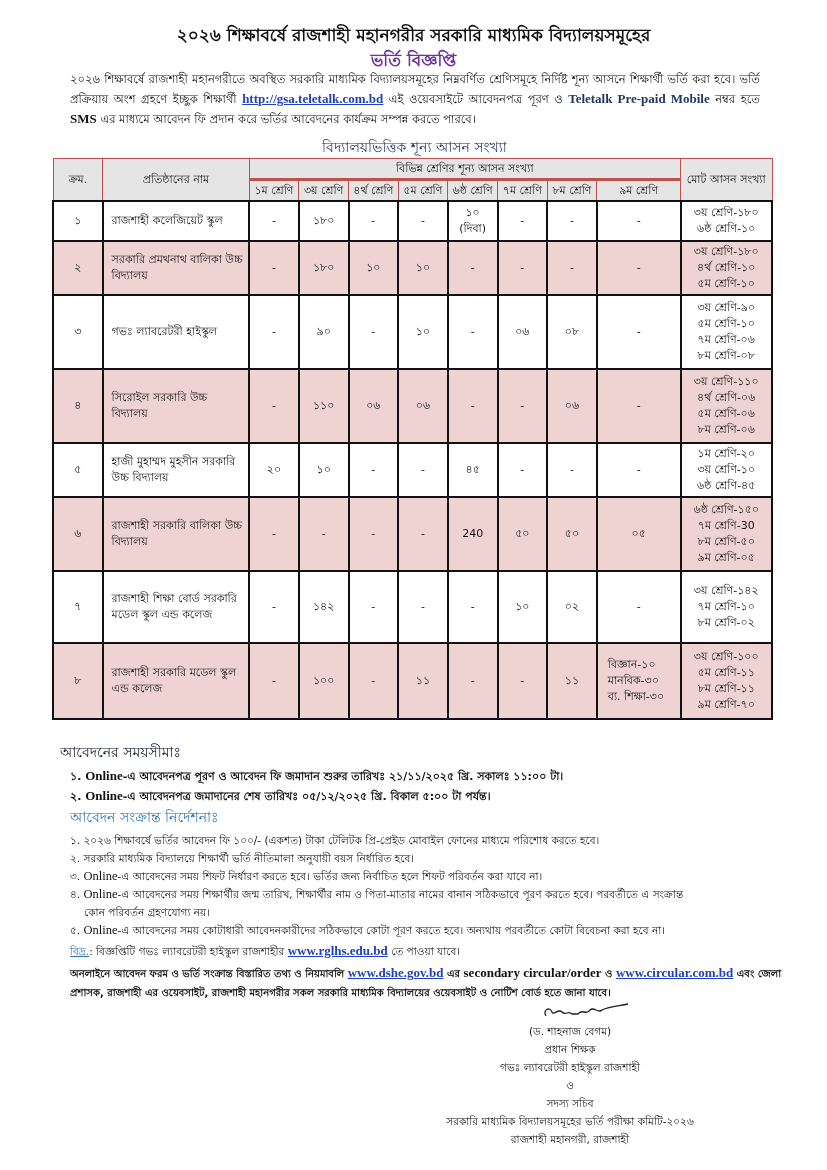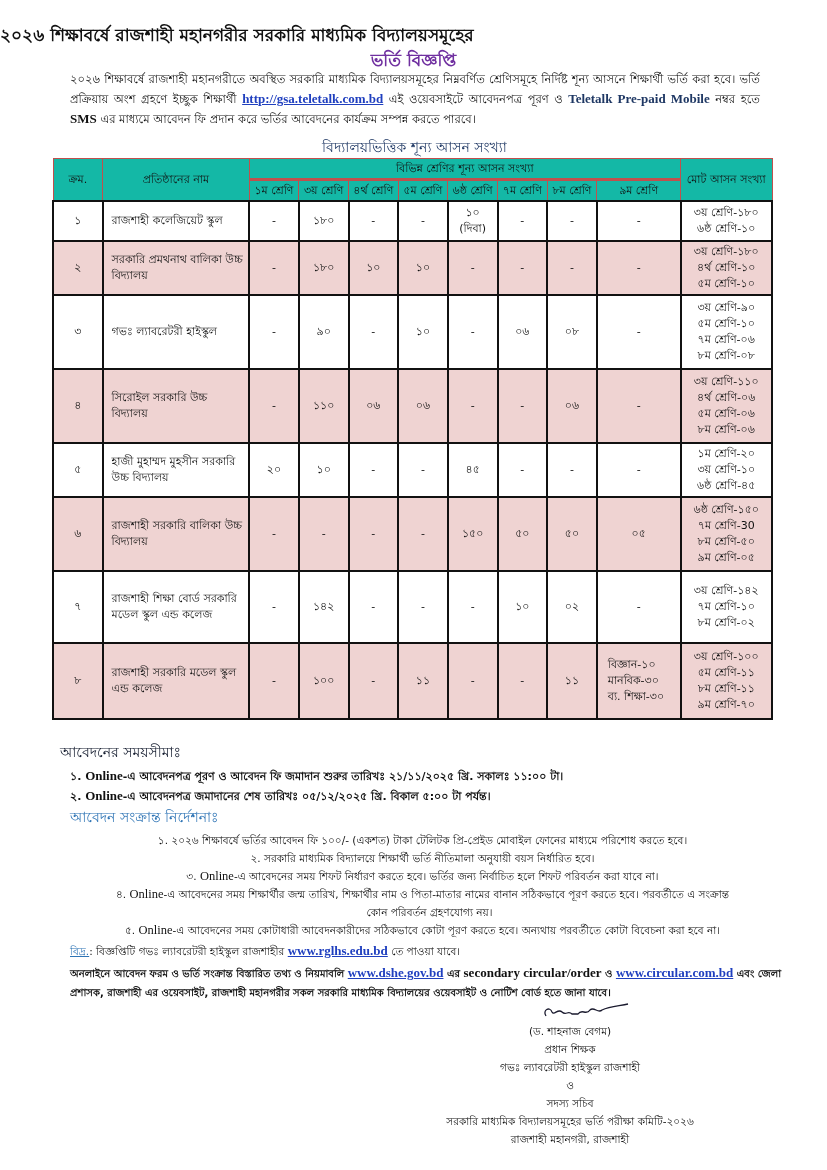--- a/index.html
+++ b/index.html
@@ -1,42 +1,42 @@
 <!DOCTYPE html>
 <html><head>
 <meta charset="utf-8">
 <style>
   * { box-sizing: border-box; margin: 0; padding: 0; }
   html, body { width: 827px; height: 1170px; background: #ffffff; }
   body { font-family: "DejaVu Sans", sans-serif; color: #111; position: relative; overflow: hidden; }
 
-  .title { position: absolute; top: 22px; left: 0; width: 827px; text-align: left; font-size: 17px; font-weight: bold; }
+  .title { position: absolute; top: 22px; left: 0; width: 827px; text-align: center; font-size: 17px; font-weight: bold; }
   .subtitle { position: absolute; top: 47px; left: 0; width: 827px; text-align: center; font-size: 17px; font-weight: bold; color: #7030a0; }
   .intro { position: absolute; top: 70px; left: 70px; width: 690px; font-size: 11.5px; line-height: 19px; text-align: justify; }
   .intro a { color: #1f3fbf; text-decoration: underline; font-family: "Liberation Serif", serif; font-weight: bold; font-size: 13px; margin-top: 39px; }
   .intro .brand { color: #1f3864; font-family: "Liberation Serif", serif; font-weight: bold; font-size: 13px; }
   .intro .sms { font-family: "Liberation Serif", serif; font-weight: bold; font-size: 13px; }
   .table-title { position: absolute; top: 136px; left: 1px; width: 827px; text-align: center; font-size: 14px; color: #1f3864; }
 
   table.seats { position: absolute; top: 158px; left: 52px; width: 721px; border-collapse: collapse; font-size: 11px; }
-  table.seats th { background: #14b8a6; border: 1px solid #c0504d; font-weight: normal; text-align: center; padding: 2px; line-height: 15px; }
+  table.seats th { background: #e5e5e5; border: 1px solid #c0504d; font-weight: normal; text-align: center; padding: 2px; line-height: 15px; }
   table.seats th.group { border-bottom: 3px solid #c0504d; height: 20px; }
   table.seats td { border: 2px solid #111; text-align: center; vertical-align: middle; padding: 2px 4px; line-height: 16px; }
   table.seats tr.even td { background: #efd3d2; }
   table.seats td.name { text-align: left; padding-left: 8px; }
   table.seats td.ninth-multi { text-align: left; padding-left: 10px; }
   .col-sl { width: 50px; } .col-name { width: 148px; } .col-c { width: 50px; } .col-9 { width: 84px; } .col-total { width: 92px; }
 
   .deadline-head { position: absolute; top: 741px; left: 60px; font-size: 14px; color: #0f172a; }
   .deadline { position: absolute; top: 766px; left: 70px; font-size: 11px; line-height: 19px; font-weight: bold; }
   .deadline .en { font-family: "Liberation Serif", serif; font-size: 13px; }
   .instr-head { position: absolute; top: 806px; left: 70px; font-size: 14px; color: #2e74b5; }
   .instr { position: absolute; top: 831px; left: 70px; width: 705px; font-size: 10.5px; line-height: 18px; }
   .instr .en { font-family: "Liberation Serif", serif; font-size: 12.5px; }
-  .instr li { list-style: none; text-align: center; }
+  .instr li { list-style: none; }
   .instr li .cont { padding-left: 14px; display: block; }
   .note { position: absolute; top: 943px; left: 70px; font-size: 10.5px; }
   .note .label { color: #2e74b5; text-decoration: underline; }
   .note a, .more a { color: #1f3fbf; text-decoration: underline; font-family: "Liberation Serif", serif; font-weight: bold; font-size: 13px; }
   .more { position: absolute; top: 963px; left: 70px; width: 712px; font-size: 10px; line-height: 19px; font-weight: bold; }
   .more .en { font-family: "Liberation Serif", serif; font-size: 13px; }
 
   .signature { position: absolute; top: 1002px; left: 540px; width: 90px; height: 20px; }
   .sign-block { position: absolute; top: 1022px; left: 420px; width: 300px; text-align: center; font-size: 10.5px; line-height: 18px; }
 </style>
@@ -260,21 +260,21 @@
         <td>
           <div>-</div>
         </td>
         <td>
           <div>-</div>
         </td>
         <td>
           <div>-</div>
         </td>
         <td>
-          <div>১৫০</div>
+          <div>240</div>
         </td>
         <td>
           <div>৫০</div>
         </td>
         <td>
           <div>৫০</div>
         </td>
         <td>
           <div>০৫</div>
         </td>

